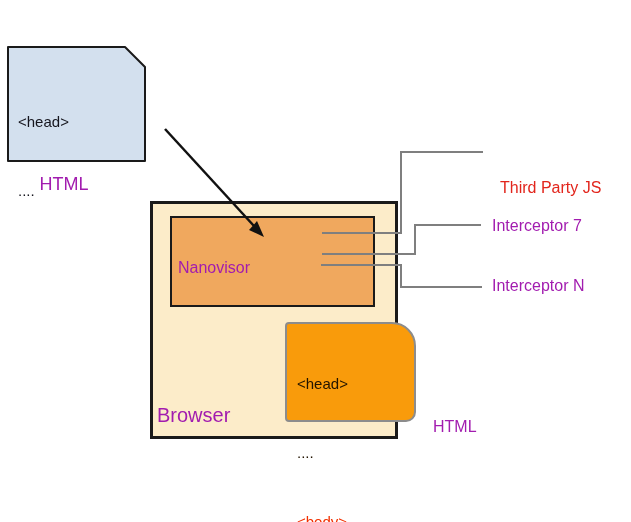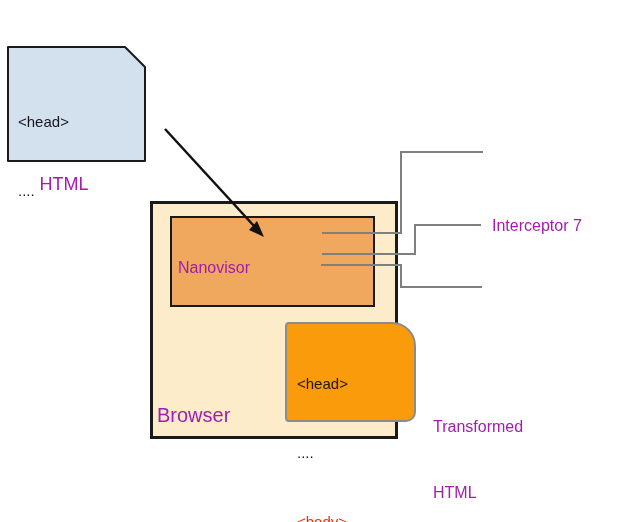--- a/index.html
+++ b/index.html
@@ -64,23 +64,24 @@
   <div class="txt" id="browser-label">Browser</div>
 
   <div class="txt" id="transformed-code">
     <div>&lt;head&gt;</div>
     <div>....</div>
     <div class="red-line">&lt;body&gt;</div>
     
   </div>
 
   <div class="txt" id="third-party-label">
+    <div>Third Party JS</div>
   </div>
 
   <div class="txt" id="interceptor2-label">Interceptor 7</div>
 
+  <div class="txt" id="interceptorN-label">Interceptor N</div>
 
   <div class="txt" id="transformed-label">
-    <div>Transformed</div>
     <div>HTML</div>
   </div>
 
 </div>
 
 </body></html>

